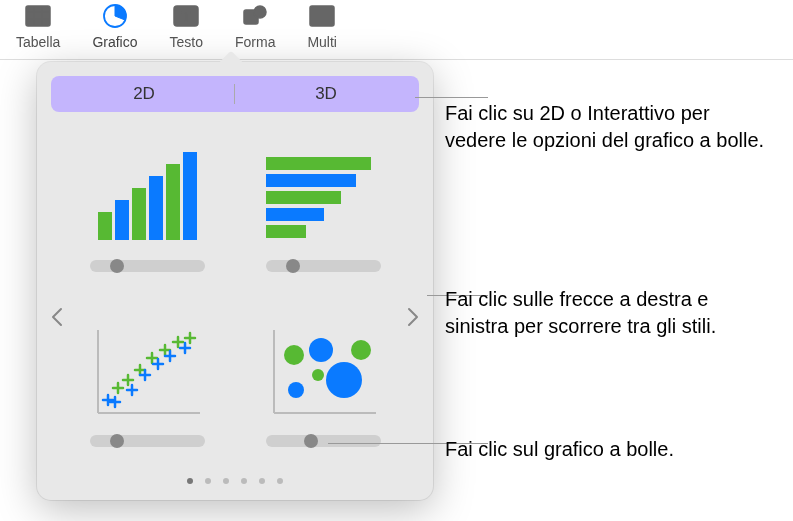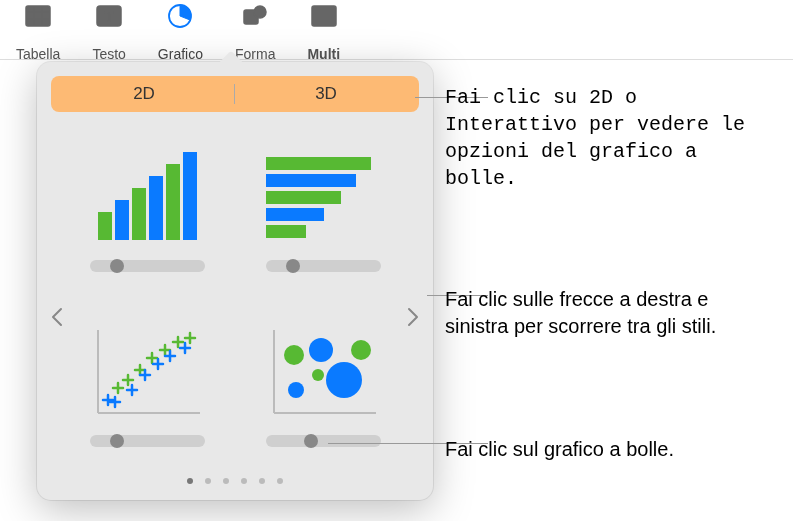--- a/index.html
+++ b/index.html
@@ -20,21 +20,21 @@
       background: #fff;
       border-bottom: 1px solid #ddd;
     }
     .toolbar-item {
       display: flex;
       flex-direction: column;
       align-items: center;
       padding: 0 16px;
       color: #555;
       font-size: 14px;
-      gap: 16px;
+      gap: 4px;
       text-align: right;
     }
     .toolbar-item.active { color: #444; }
     .toolbar-icon {
       width: 28px;
       height: 28px;
       display: flex;
       align-items: center;
       justify-content: center;
     }
@@ -59,21 +59,21 @@
       left: 186px;
       width: 16px;
       height: 16px;
       background: #e8e8e8;
       transform: rotate(45deg);
       border-top-left-radius: 3px;
     }
     
     .segmented {
       display: flex;
-      background: #fdba74;
+      background: #c4b5fd;
       border-radius: 8px;
       padding: 2px;
       height: 36px;
       margin-bottom: 30px;
     }
     .segment {
       flex: 1;
       display: flex;
       align-items: center;
       justify-content: center;
@@ -182,21 +182,21 @@
       left: 445px;
       top: 62px;
       width: 330px;
     }
     .callout {
       position: absolute;
       font-size: 20px;
       line-height: 1.35;
       color: #000;
     }
-    .callout-1 { top: 22px; font-family: Liberation Mono, monospace; }
+    .callout-1 { top: 38px; }
     .callout-2 { top: 224px; }
     .callout-3 { top: 374px; }
     
     .callout-line {
       position: absolute;
       background: #999;
       height: 1px;
     }
     .line-1 { left: 415px; top: 97px; width: 73px; }
     .line-2 { left: 427px; top: 295px; width: 61px; }
@@ -211,48 +211,48 @@
       <svg width="26" height="22" viewBox="0 0 26 22" fill="none">
           <rect x="1" y="1" width="24" height="20" rx="2" stroke-width="1.5"></rect>
           <line x1="1" y1="7" x2="25" y2="7" stroke-width="1.5"></line>
           <line x1="1" y1="14" x2="25" y2="14" stroke-width="1.5"></line>
           <line x1="9" y1="1" x2="9" y2="21" stroke-width="1.5"></line>
           <line x1="17" y1="1" x2="17" y2="21" stroke-width="1.5"></line>
         </svg>
     </span>
     <span>Tabella</span>
   </div>
+  <div class="toolbar-item active">
+    <span class="toolbar-icon">
+      <svg width="26" height="26" viewBox="0 0 26 26">
+          <circle cx="13" cy="13" r="11" fill="none" stroke-width="1.8" stroke="#0a7aff"></circle>
+          <path d="M 13 2 A 11 11 0 0 1 23 17 L 13 13 Z" fill="#0a7aff"></path>
+        </svg>
+    </span>
+    <span>Grafico</span>
+  </div>
   <div class="toolbar-item">
     <span class="toolbar-icon">
       <svg width="26" height="22" viewBox="0 0 26 22" fill="none">
           <rect x="1" y="1" width="24" height="20" rx="3" stroke-width="1.5"></rect>
           <text x="13" y="16" text-anchor="middle" font-size="13" fill="#666" font-family="sans-serif">T</text>
         </svg>
     </span>
     <span>Testo</span>
   </div>
-  <div class="toolbar-item active">
-    <span class="toolbar-icon">
-      <svg width="26" height="26" viewBox="0 0 26 26">
-          <circle cx="13" cy="13" r="11" fill="none" stroke-width="1.8" stroke="#0a7aff"></circle>
-          <path d="M 13 2 A 11 11 0 0 1 23 17 L 13 13 Z" fill="#0a7aff"></path>
-        </svg>
-    </span>
-    <span>Grafico</span>
-  </div>
   <div class="toolbar-item">
     <span class="toolbar-icon">
       <svg width="26" height="24" viewBox="0 0 26 24" fill="none">
           <rect x="2" y="6" width="14" height="14" rx="2" stroke-width="1.5"></rect>
           <circle cx="18" cy="8" r="6" stroke-width="1.5"></circle>
         </svg>
     </span>
     <span>Forma</span>
   </div>
-  <div class="toolbar-item" style="padding-right:0;font-weight:bold;">
+  <div class="toolbar-item" style="padding-right:0;">
     <span class="toolbar-icon">
       <svg width="26" height="22" viewBox="0 0 26 22" fill="none">
           <rect x="1" y="1" width="24" height="20" rx="2" stroke-width="1.5"></rect>
         </svg>
     </span>
     <span>Multi</span>
   </div>
 </div>
 
 <div class="popover">

